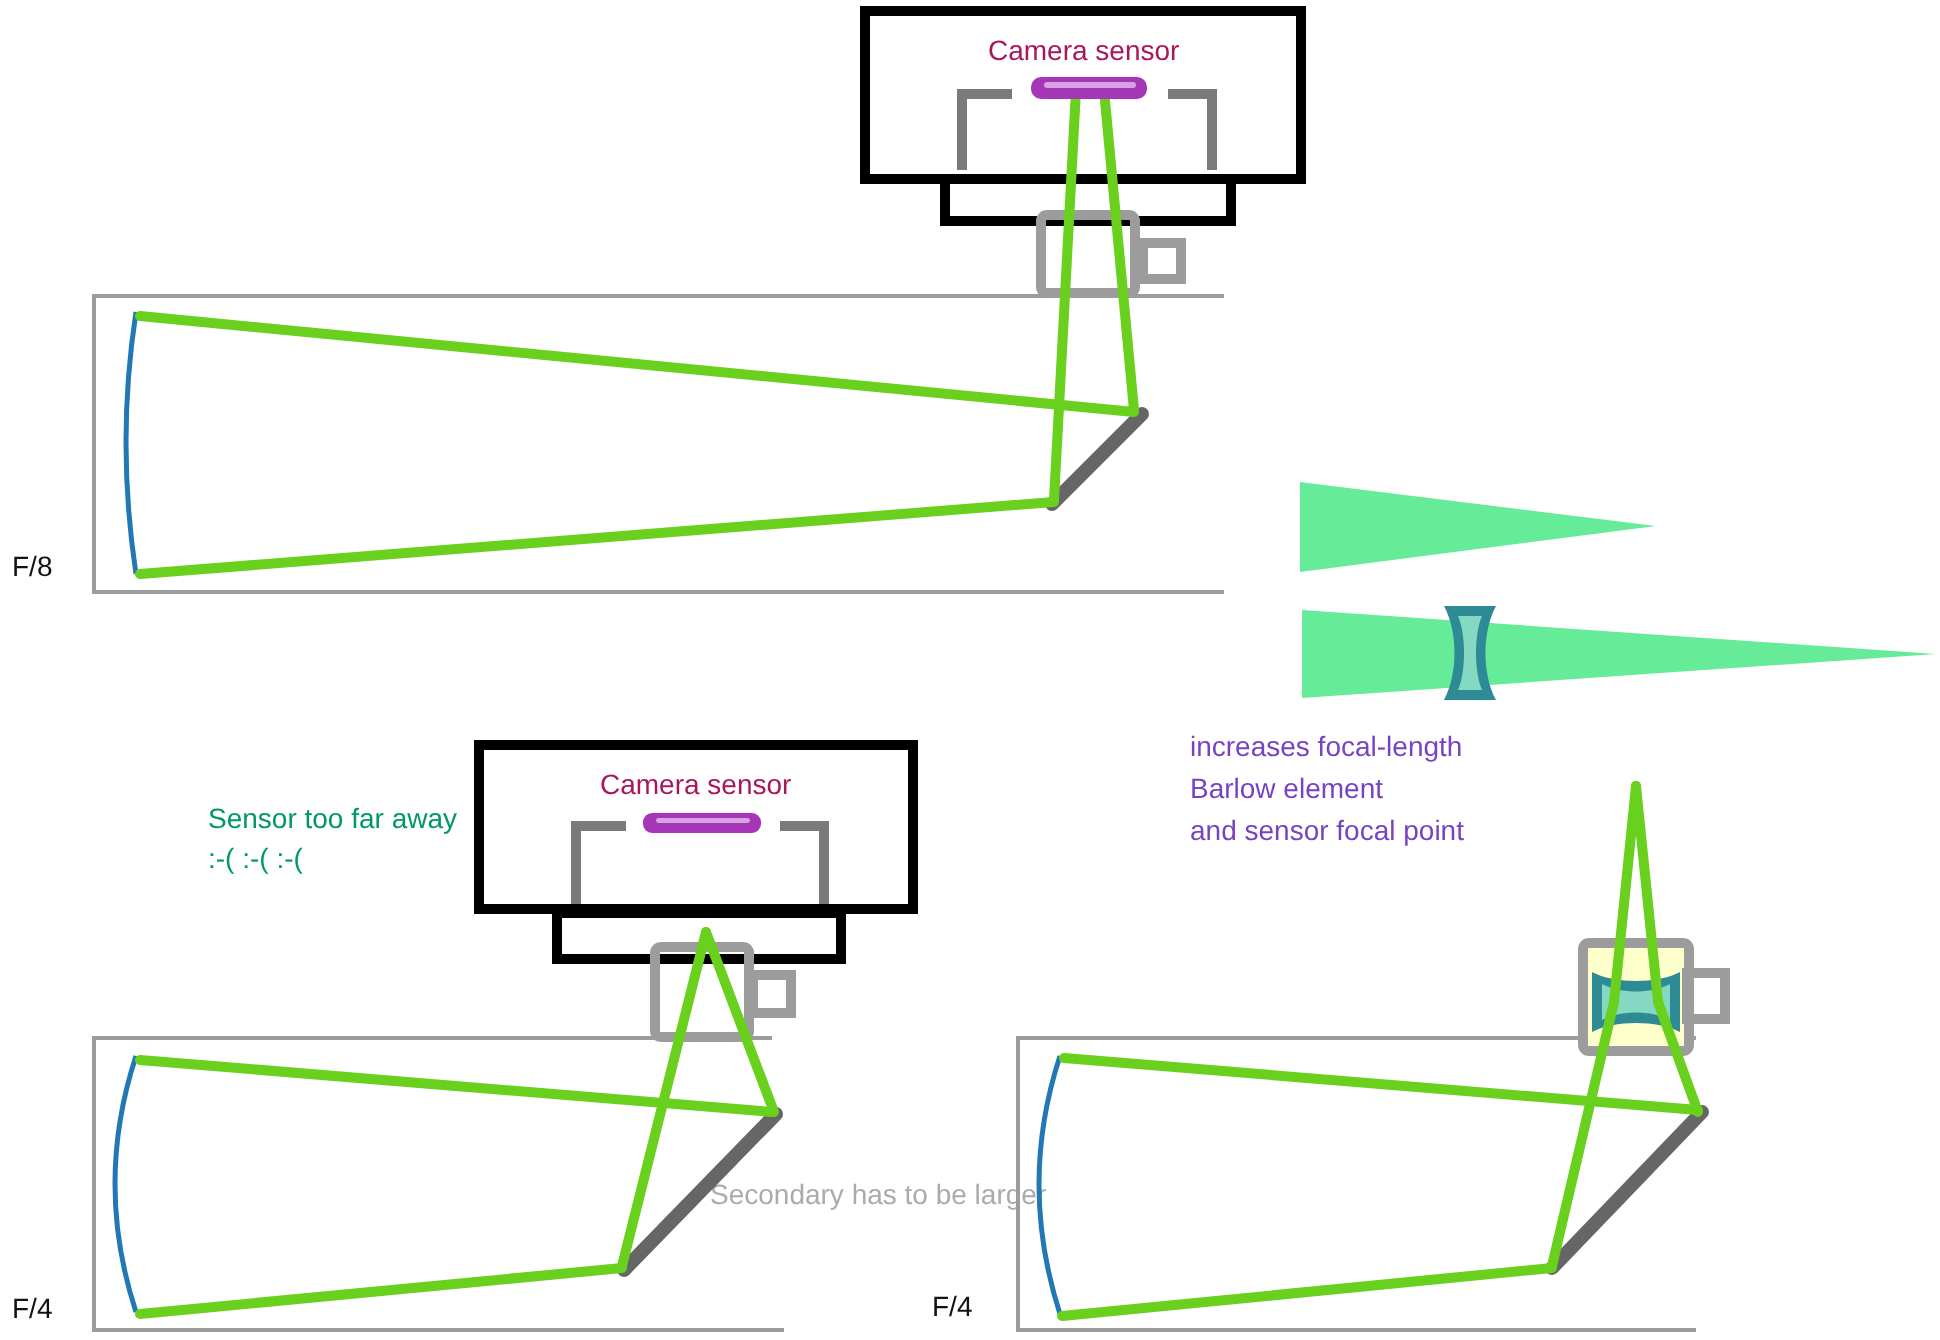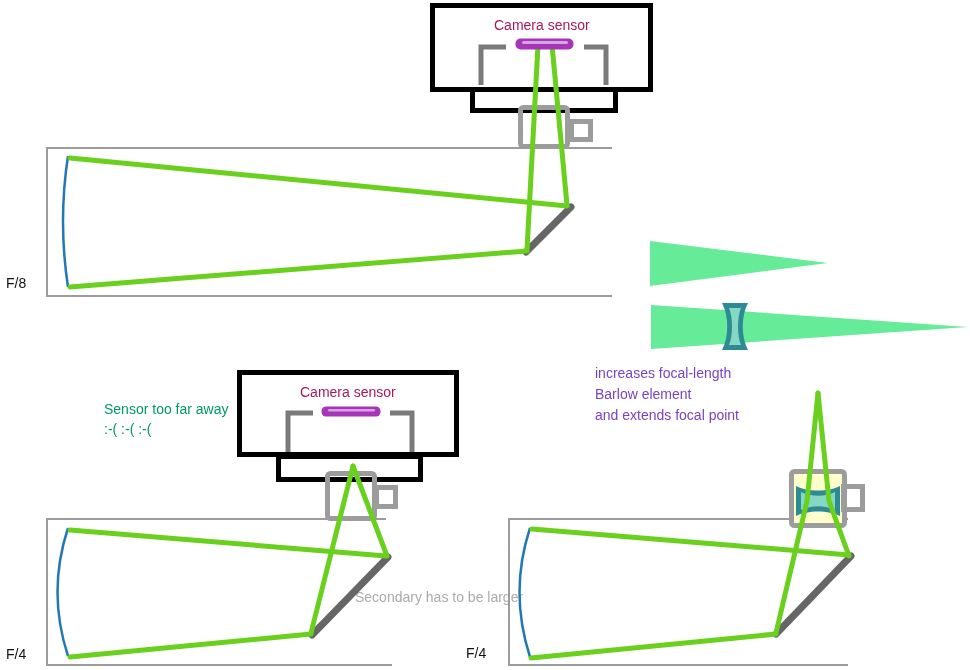--- a/index.html
+++ b/index.html
@@ -40,21 +40,21 @@
   <div class="lbl lbl-green" style="left:104px;top:379px;margin-top:20px;">
     <div>Sensor too far away</div>
     <div>:-( :-( :-(</div>
   </div>
 
   <div class="lbl lbl-black" style="left:6px;top:644px;">F/4</div>
 
   <div class="lbl lbl-purple" style="left:595px;top:363px;">
     <div>increases focal-length</div>
     <div>Barlow element</div>
-    <div>and extends focal point</div>
+    <div>and sensor focal point</div>
   </div>
 
   <div class="lbl lbl-gray" style="left:355px;top:588px;">
     <div>Secondary has to be larger</div>
   </div>
 
   <div class="lbl lbl-black" style="left:466px;top:643px;">F/4</div>
 
   <svg id="diagram-svg" width="970" height="670" viewBox="0 0 970 670">
 

